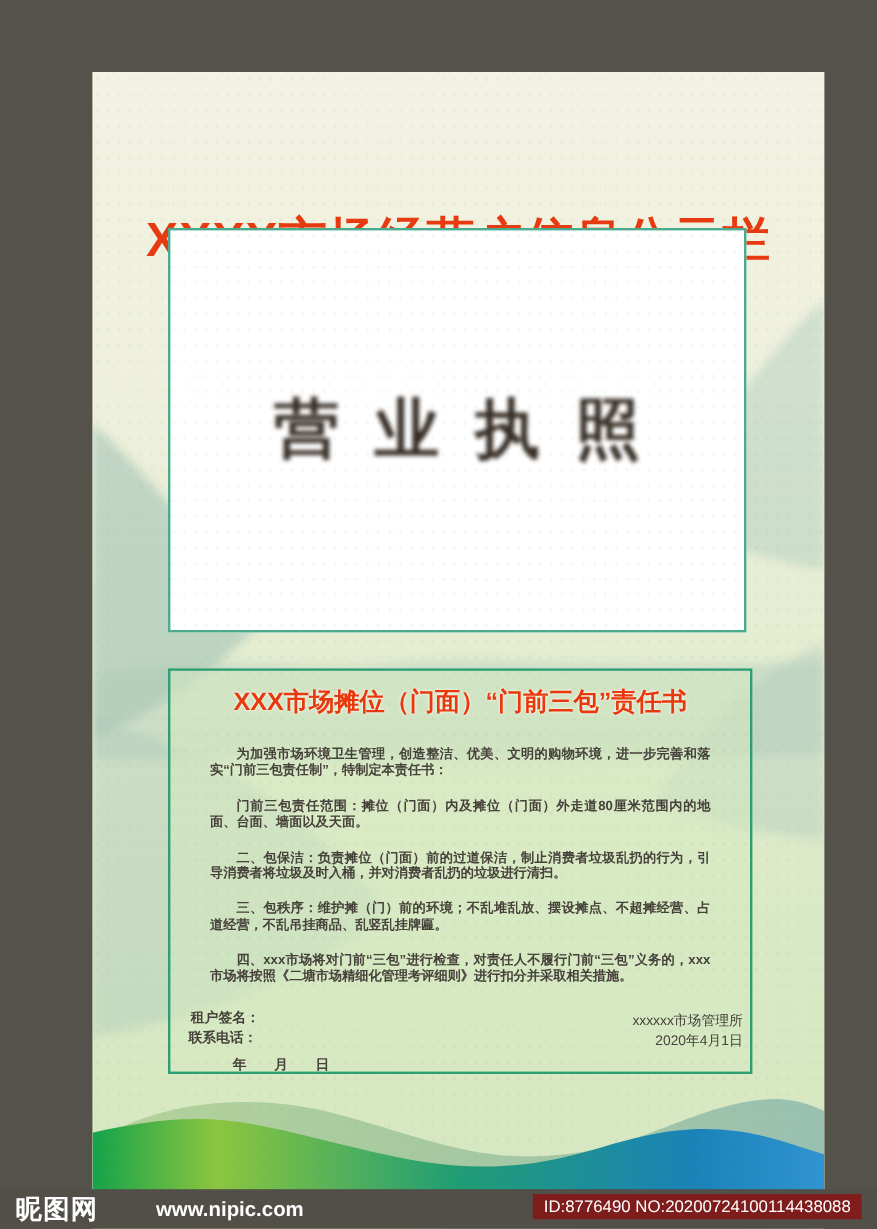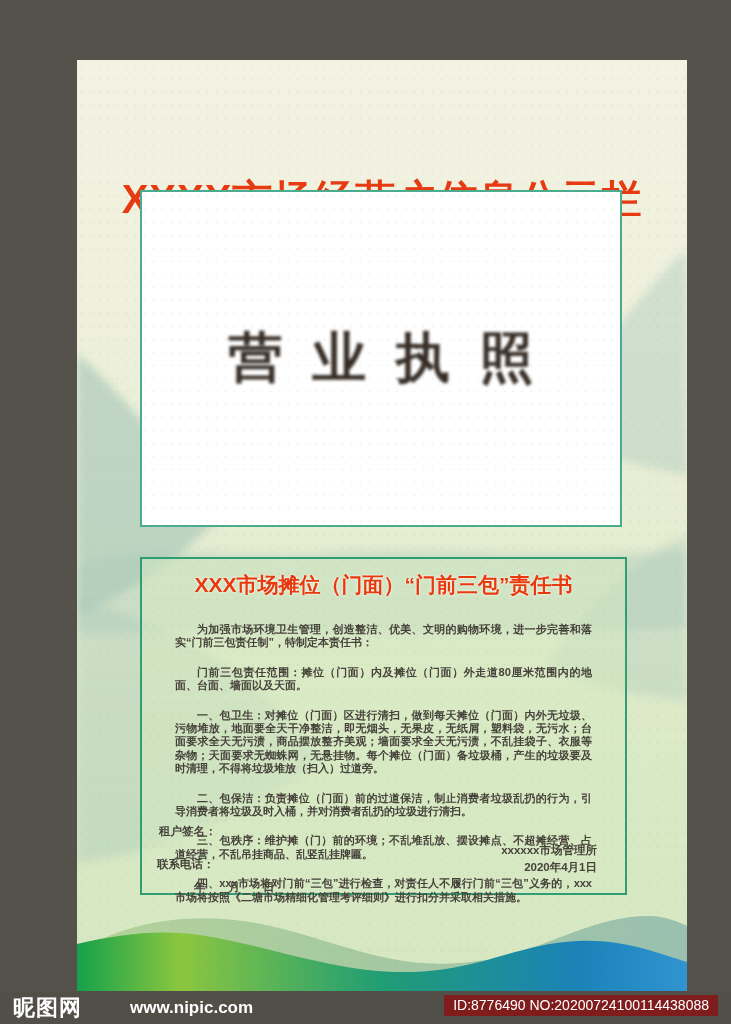--- a/index.html
+++ b/index.html
@@ -27,21 +27,21 @@
   
   .resp-box{left:63px;top:497px;width:487px;height:338px;box-sizing:border-box;
     border:2px solid #2f9e74;background:rgba(213,233,193,.55);}
   .resp-title{left:0;top:12px;width:100%;text-align:center;font-size:21px;font-weight:bold;
     color:#e8380d;white-space:nowrap;text-shadow:0 0 3px rgba(255,255,248,.95),0 0 1px rgba(255,255,248,.9);}
   .resp-body{left:0;top:48px;width:100%;box-sizing:border-box;padding:0 17px;}
   .resp-body p{margin:16px;text-indent:2em;font-size:11px;line-height:13.4px;font-weight:600;
     color:#46413a;text-align:justify;}
 
   .sig-label{font-size:11.5px;font-weight:600;color:#46413a;white-space:nowrap;}
-  .sig-right{right:28px;text-align:center;font-size:11.5px;font-weight:700;color:#46413a;white-space:nowrap;}
+  .sig-right{right:6px;text-align:center;font-size:11.5px;font-weight:400;color:#46413a;white-space:nowrap;}
 
   
   .waves{left:0;bottom:0;width:610px;height:124px;}
 
   
   .bar{left:0;top:991px;width:731px;height:33px;background:#524f49;z-index:5;
     display:flex;align-items:center;gap:41px;}
   .bar-logo{margin-left:13px;color:#ffffff;font-weight:bold;font-size:22px;
     letter-spacing:1px;white-space:nowrap;}
   .bar-url{margin-left:7px;color:#ffffff;font-weight:bold;font-size:17px;white-space:nowrap;}
@@ -68,27 +68,26 @@
     <div class="abs license-box">
       <span class="license-text">营业执照</span>
     </div>
 
     <div class="abs resp-box">
       <div class="abs resp-title">XXX市场摊位（门面）“门前三包”责任书</div>
 
       <div class="abs resp-body">
         <p>为加强市场环境卫生管理，创造整洁、优美、文明的购物环境，进一步完善和落实“门前三包责任制”，特制定本责任书：</p>
         <p>门前三包责任范围：摊位（门面）内及摊位（门面）外走道80厘米范围内的地面、台面、墙面以及天面。</p>
-        <p>一、包卫生：对摊位（门面）区进行清扫，做到每天摊位（门面）内外无垃圾、污物堆放，地面要全天干净整洁，即无烟头，无果皮，无纸屑，塑料袋，无污水；台面要求全天无污渍，商品摆放整齐美观；墙面要求全天无污渍，不乱挂袋子、衣服等杂物；天面要求无蜘蛛网，无悬挂物。每个摊位（门面）备垃圾桶，产生的垃圾要及时清理，不得将垃圾堆放（扫入）过道旁。</p>
         <p>二、包保洁：负责摊位（门面）前的过道保洁，制止消费者垃圾乱扔的行为，引导消费者将垃圾及时入桶，并对消费者乱扔的垃圾进行清扫。</p>
         <p>三、包秩序：维护摊（门）前的环境；不乱堆乱放、摆设摊点、不超摊经营、占道经营，不乱吊挂商品、乱竖乱挂牌匾。</p>
         <p>四、xxx市场将对门前“三包”进行检查，对责任人不履行门前“三包”义务的，xxx市场将按照《二塘市场精细化管理考评细则》进行扣分并采取相关措施。</p>
       </div>
 
-      <div class="abs sig-label" style="left:17px;top:265px;">租户签名：</div>
+      <div class="abs sig-label" style="left:17px;top:282px;">租户签名：</div>
       <div class="abs sig-label" style="left:15px;top:298px;">联系电话：</div>
       <div class="abs sig-label" style="left:52px;top:321px;">年　　月　　日</div>
 
       <div class="abs sig-right" style="top:284px;">xxxxxx市场管理所</div>
       <div class="abs sig-right" style="top:301px;">2020年4月1日</div>
     </div>
 
     <svg class="abs waves" viewBox="0 0 610 124" preserveAspectRatio="none">
       <defs>
         <linearGradient id="backWaveG" x1="0" y1="0" x2="1" y2="0">

